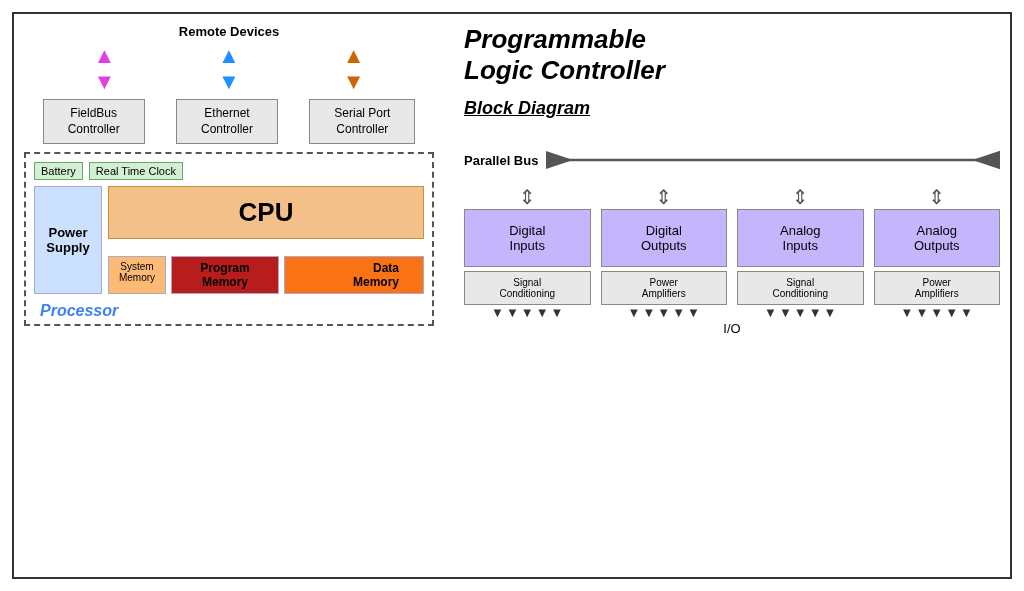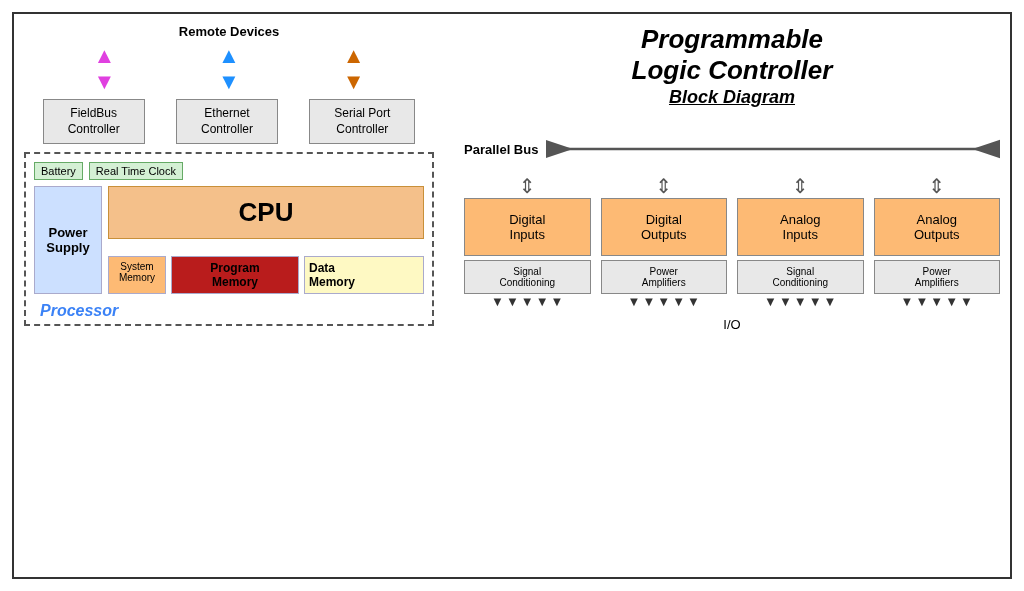--- a/index.html
+++ b/index.html
@@ -30,37 +30,37 @@
     }
     
     .right-panel {
       flex: 1;
       height: 100%;
       position: relative;
       padding: 10px 10px 10px 20px;
     }
     
     .title-area {
-      text-align: center;
+      text-align: left;
       margin-bottom: 4px;
     }
     .title-area h1 {
       font-size: 26px;
       font-style: italic;
       font-weight: bold;
       line-height: 1.2;
       color: #000;
     }
     .title-area h2 {
       font-size: 18px;
       font-style: italic;
       font-weight: bold;
       text-decoration: underline;
       color: #000;
-      margin-top: 1px;
+      margin-top: 12px;
     }
     
     .remote-devices-label {
       text-align: center;
       font-weight: bold;
       font-size: 13px;
       margin-bottom: 4px;
     }
     
     .arrows-row {
@@ -181,25 +181,25 @@
       border: 1.5px solid #aac;
       background: #b91c1c;
       padding: 4px 8px;
       font-size: 12px;
       font-weight: bold;
       text-align: center;
       flex: 1;
     }
     .data-memory-box {
       border: 1.5px solid #aac;
-      background: #fef9c3;
-      padding: 4px 4px;
+      background: #f97316;
+      padding: 4px 24px;
       font-size: 12px;
       font-weight: bold;
-      text-align: left;
+      text-align: right;
       flex: 1;
     }
     
     .parallel-bus-container {
       display: flex;
       align-items: center;
       margin-bottom: 14px;
       margin-top: 30px;
       position: relative;
     }
@@ -225,21 +225,21 @@
       justify-content: space-between;
     }
     .io-module {
       flex: 1;
       display: flex;
       flex-direction: column;
       align-items: center;
     }
     .io-box {
       border: 1.5px solid #888;
-      background: #fdba74;
+      background: #c4b5fd;
       padding: 8px 4px;
       text-align: center;
       font-size: 13px;
       font-weight: normal;
       width: 100%;
       min-height: 58px;
       display: flex;
       align-items: center;
       justify-content: center;
     }
@@ -397,15 +397,15 @@
           <span>▼</span>
             <span>▼</span>
             <span>▼</span>
             <span>▼</span>
             <span>▼</span>
         </div>
       </div>
 
     </div>
 
-    <div class="io-label" style="margin-top:8px; text-align:center; font-size:13px;">I/O</div>
+    <div class="io-label" style="margin-top:1px; text-align:center; font-size:13px;">I/O</div>
   </div>
 </div>
 
 </body></html>

